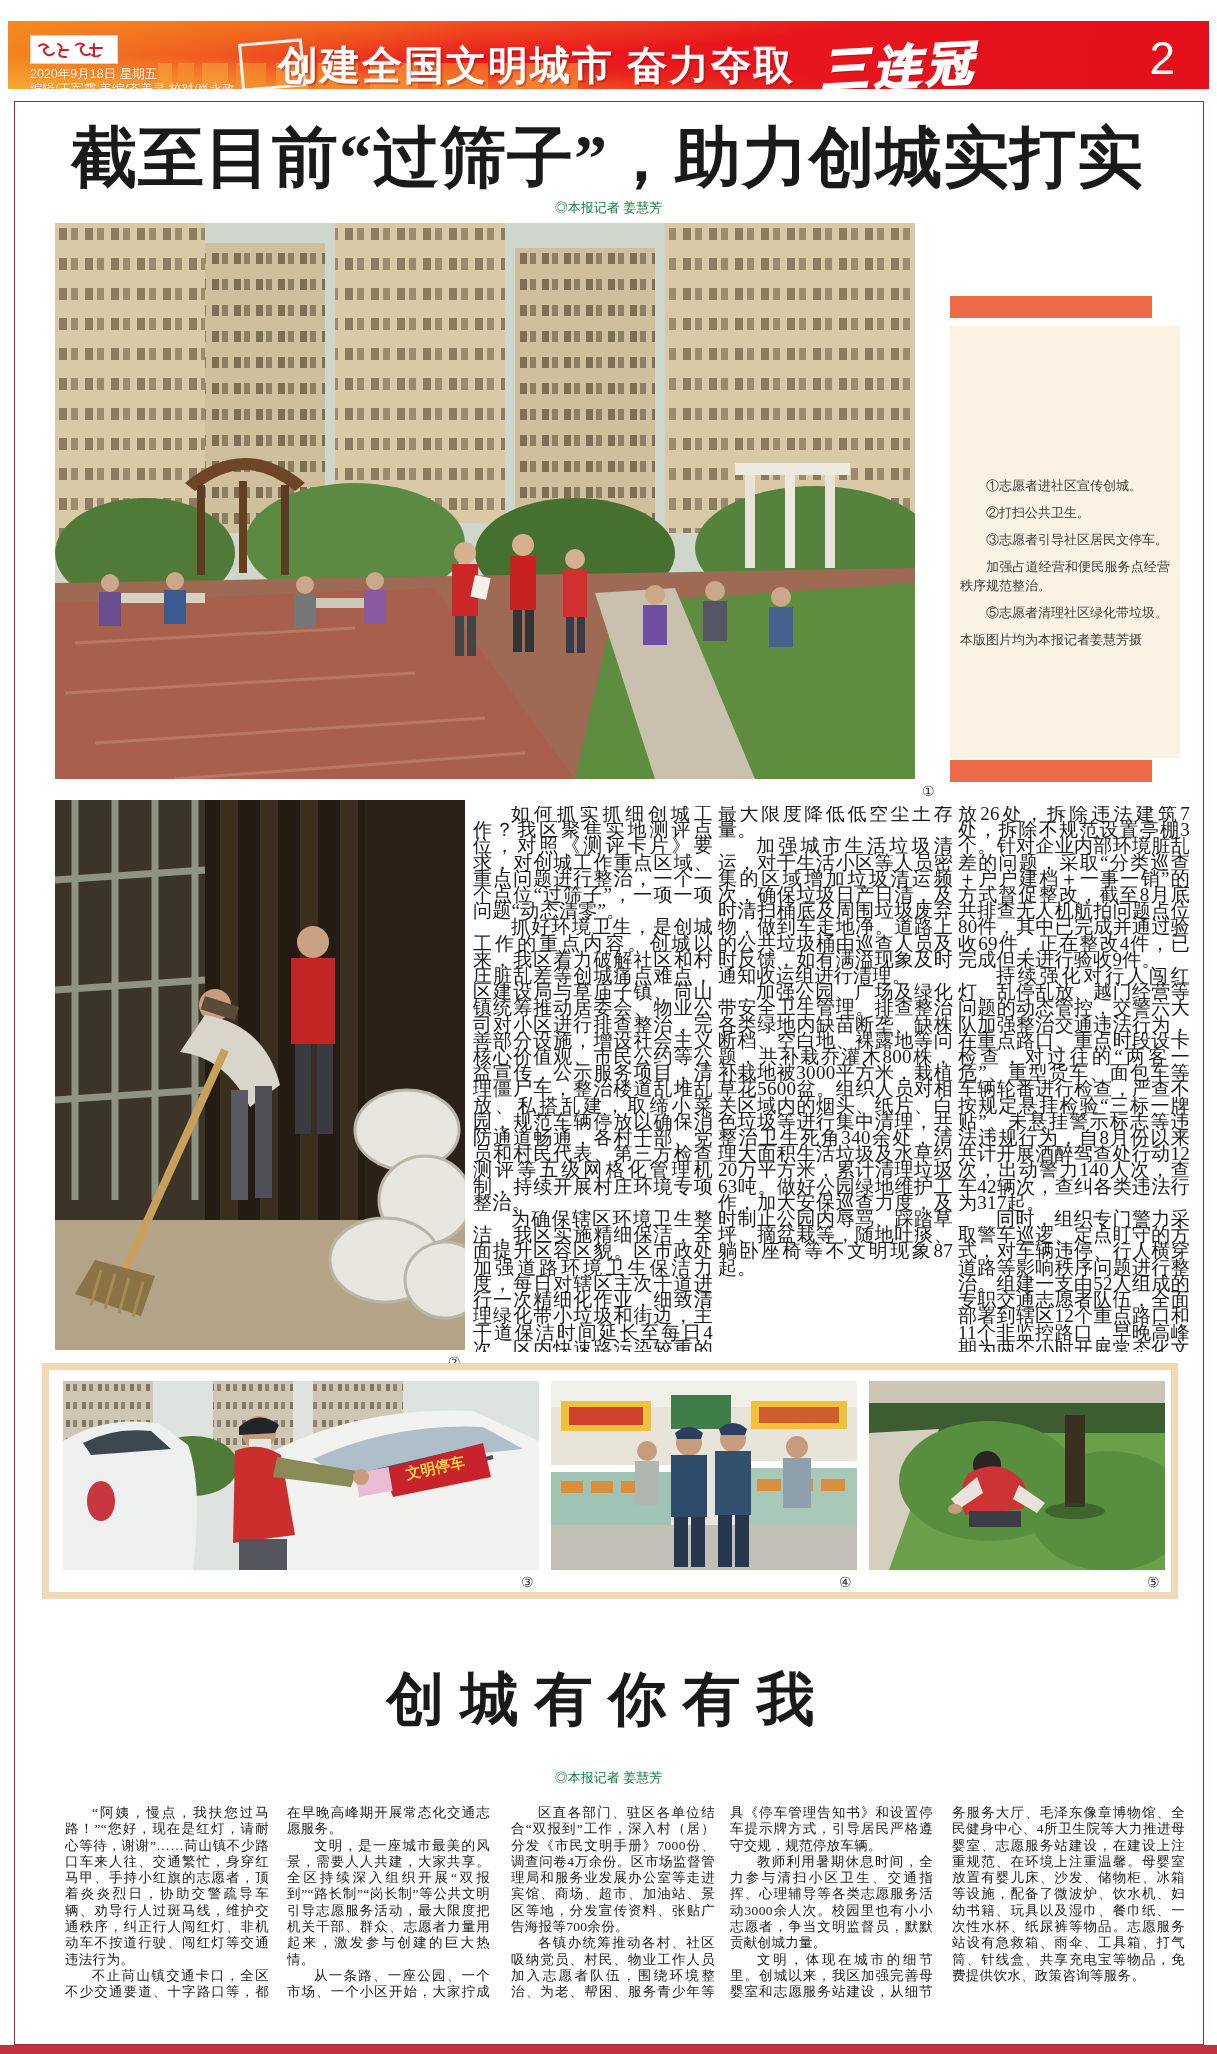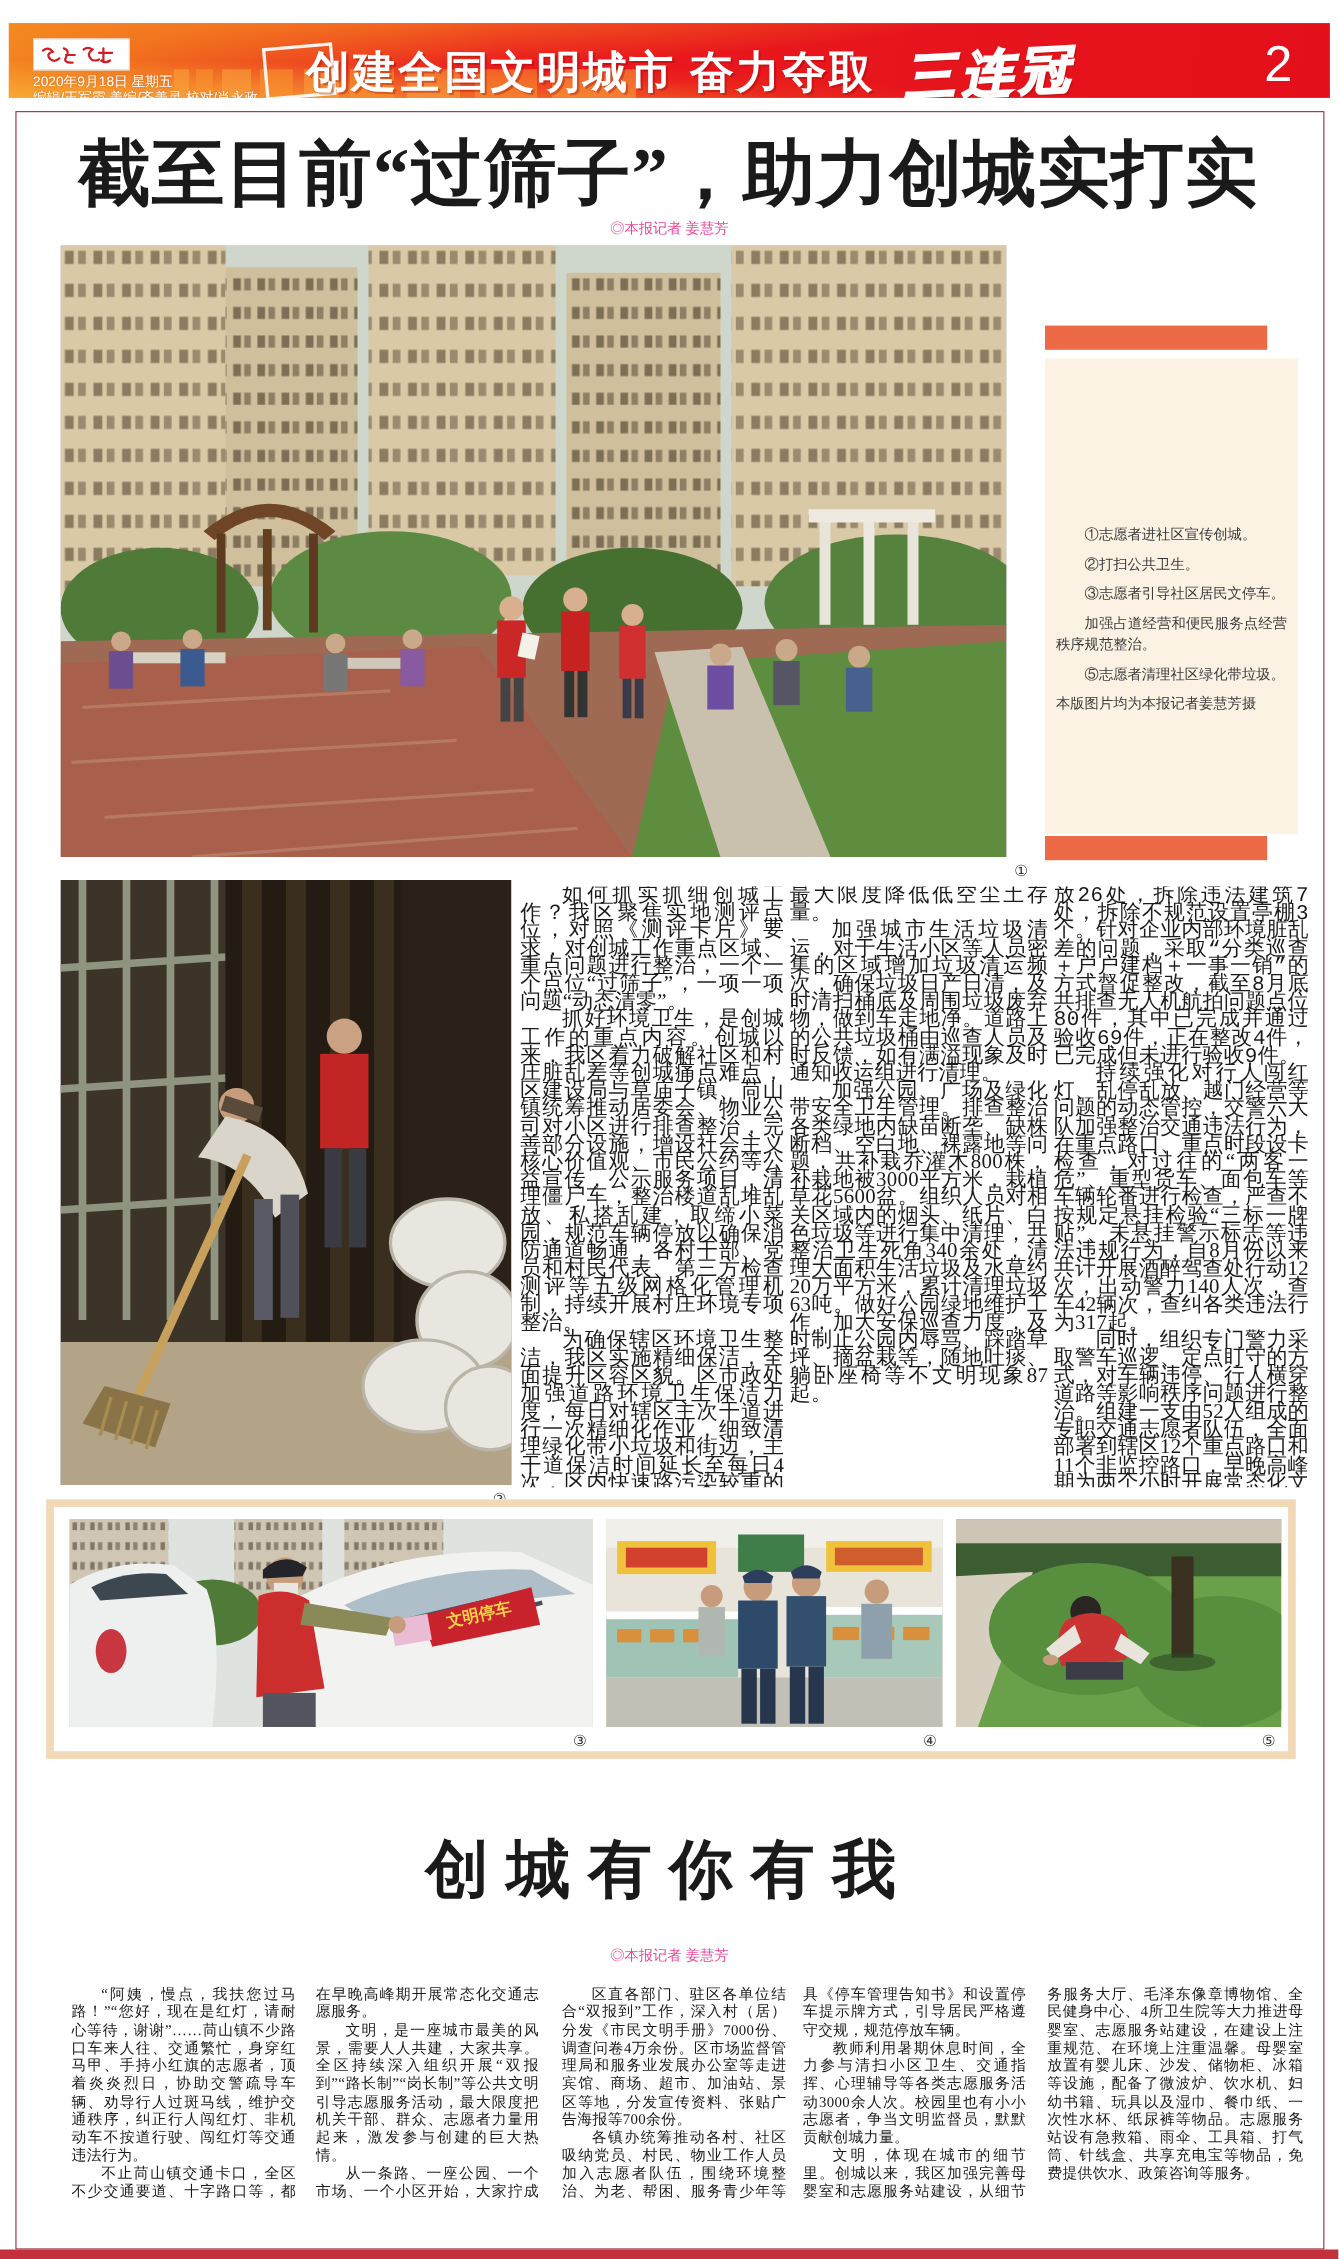--- a/index.html
+++ b/index.html
@@ -26,36 +26,36 @@
     font-size:46px;font-weight:700;color:rgba(232,30,30,.15);-webkit-text-stroke:2px #ffffff;
     transform:rotate(-3deg) translateY(3px);letter-spacing:6px;margin-left:14px;}
   .pageno{position:absolute;right:34px;top:10px;color:#fff;font-family:"Liberation Sans",sans-serif;
     font-size:46px;font-weight:400;}
   
   .pframe{position:absolute;left:14px;top:88px;width:1188px;height:1942px;border:1.5px solid #9b2b3d;pointer-events:none;}
   .bottom-bar{position:absolute;left:0;top:2032px;width:1217px;height:22px;background:#c5303e;}
   
   .headline1{position:absolute;left:30px;top:100px;width:1155px;text-align:center;
     font-size:66px;font-weight:900;letter-spacing:1px;font-family:"Liberation Serif",serif;}
-  .byline{position:absolute;font-family:"Liberation Sans",sans-serif;font-size:13px;color:#ec4899;}
+  .byline{position:absolute;font-family:"Liberation Sans",sans-serif;font-size:13px;color:#15803d;}
   .byline1{left:0;top:186px;width:1217px;text-align:center;}
   .photo{position:absolute;overflow:hidden;background:#ccc;}
   .photo svg{display:block;}
   .pholabel{position:absolute;font-family:"Liberation Sans",sans-serif;font-size:14px;color:#333;}
   
   .sbar{position:absolute;left:950px;width:202px;background:#ec6a45;height:22px;}
   .sbox{position:absolute;left:950px;top:313px;width:230px;height:432px;background:#fcf2e4;
     box-sizing:border-box;padding:150px 10px 0 10px;}
   .sbox p{margin:0 0 8px 0;font-family:"Liberation Sans",sans-serif;font-size:13px;line-height:19px;
     color:#3a3a3a;text-indent:2em;text-align:justify;}
   .sbox p.credit{text-indent:0;margin-top:2px;}
   
   .col{position:absolute;top:793px;height:546px;overflow:hidden;text-align:justify;}
   .col p{margin:0;text-indent:2em;font-size:19px;line-height:16.2px;letter-spacing:.3px;}
-  .col p.cont{text-indent:0;font-family:Liberation Mono, monospace;}
+  .col p.cont{text-indent:0;}
   
   .strip{position:absolute;left:42px;top:1350px;width:1136px;height:236px;border:7px solid #f2d9b6;
     background:#fff;box-sizing:border-box;}
   .strip .ph{position:absolute;top:11px;height:189px;background:#ddd;overflow:hidden;}
   .strip .lb{position:absolute;top:204px;font-family:"Liberation Sans",sans-serif;font-size:14px;color:#333;}
   
   .headline2{position:absolute;left:0;top:1648px;width:1217px;text-align:center;
     font-size:58px;font-weight:900;letter-spacing:16px;font-family:"Liberation Serif",serif;}
   .byline2{left:0;top:1756px;width:1217px;text-align:center;}
   .col2{position:absolute;top:1792px;height:196px;overflow:hidden;text-align:justify;}

